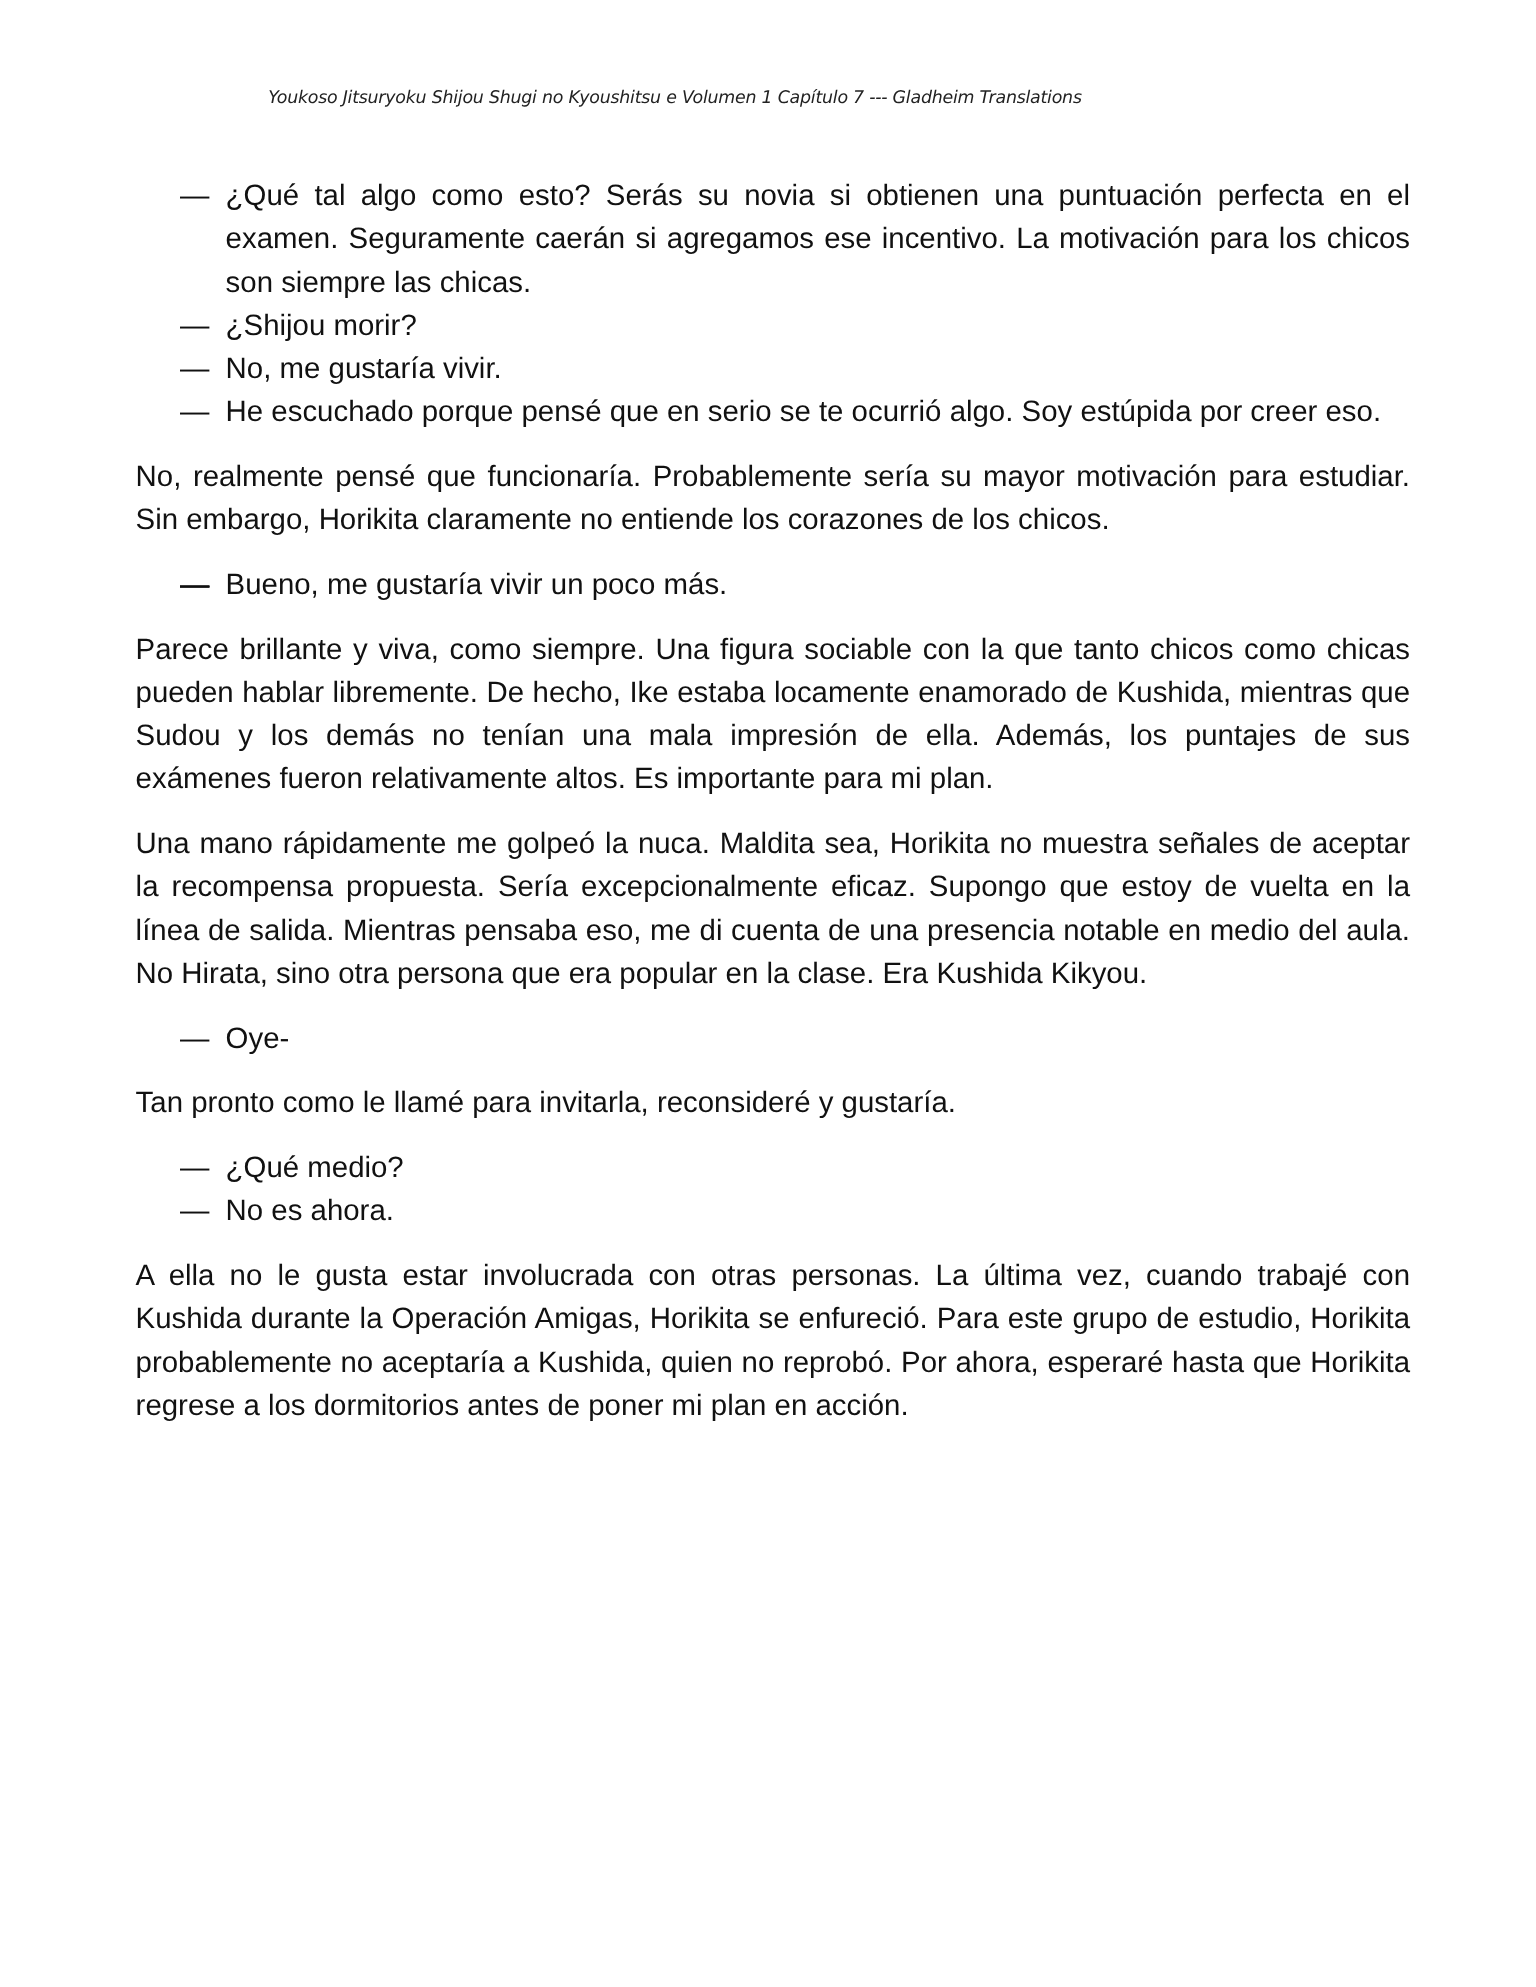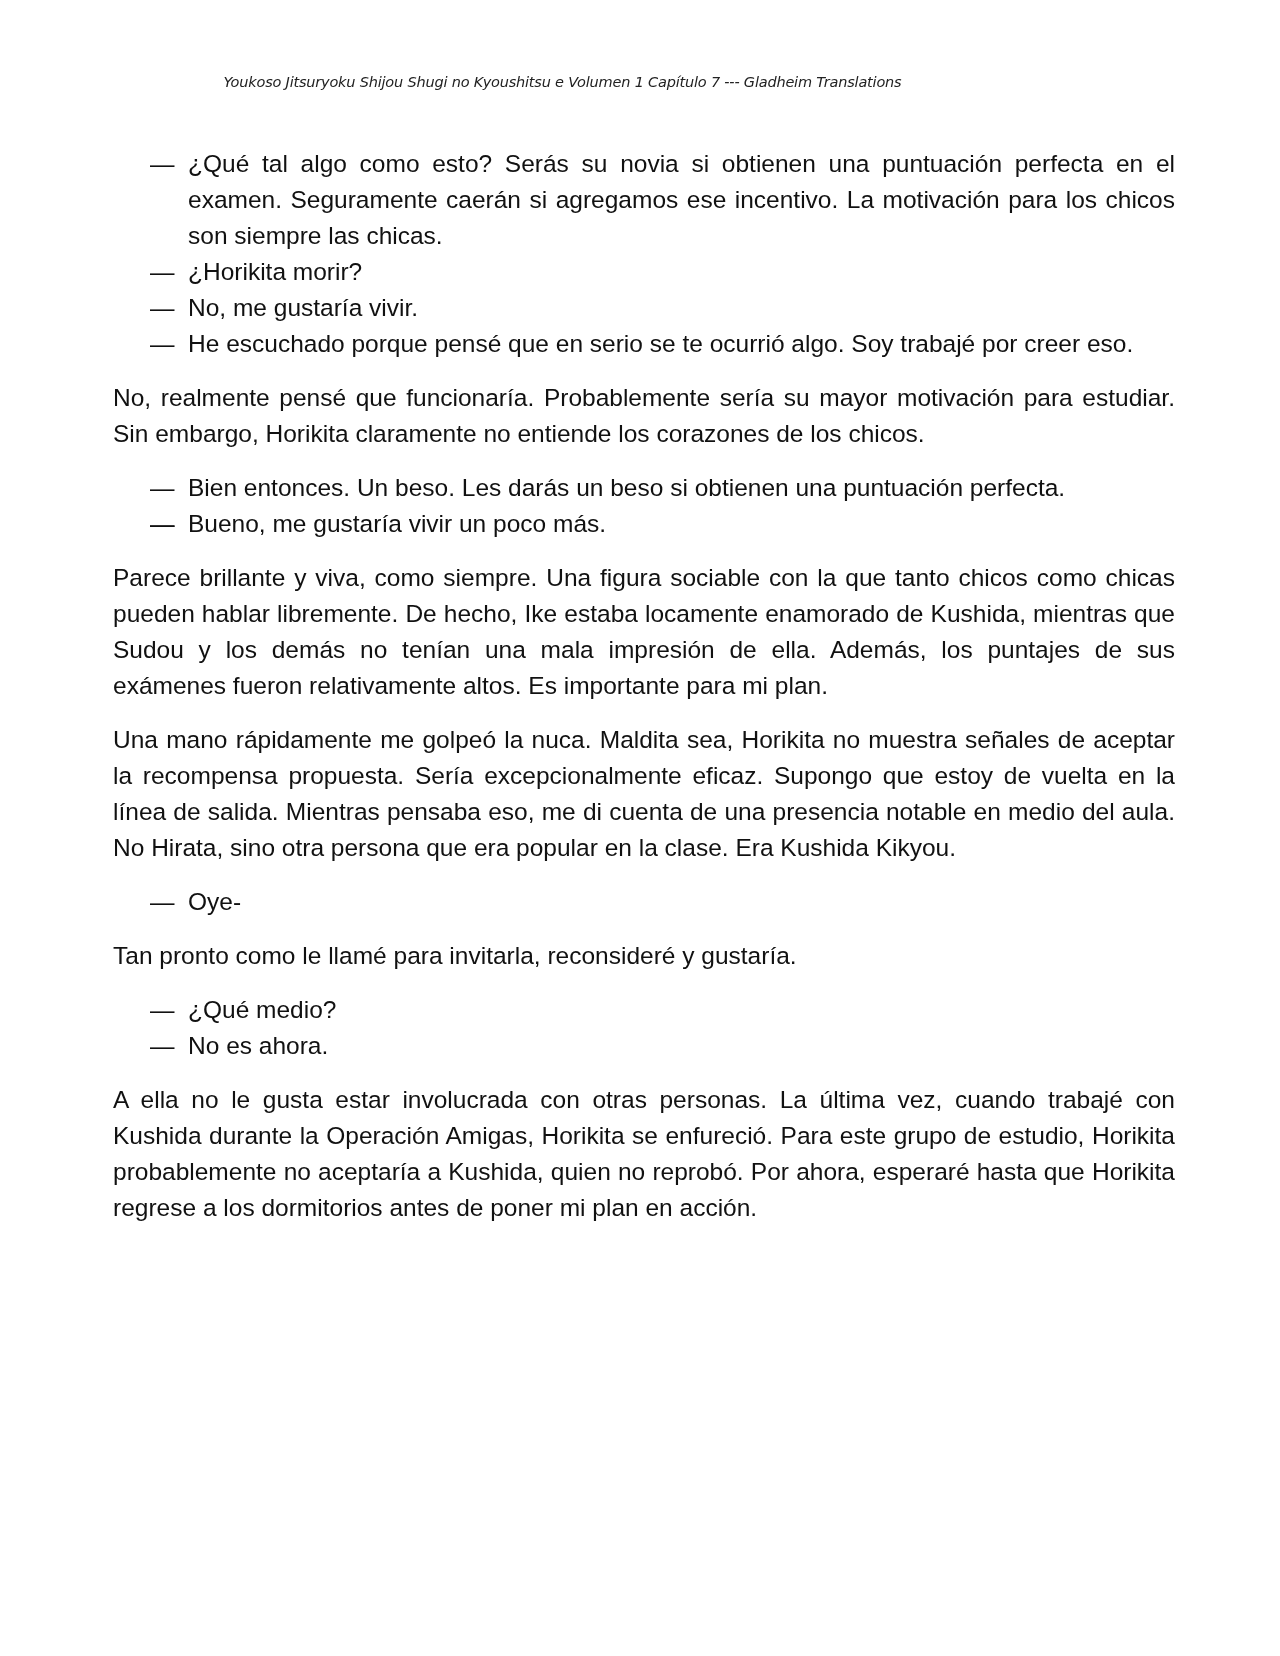--- a/index.html
+++ b/index.html
@@ -65,38 +65,37 @@
 
 <div class="content">
 
   <div class="dialog-block">
     <div class="dialog-line">
       <span class="dash">—</span>
       <span class="text">¿Qué tal algo como esto? Serás su novia si obtienen una puntuación perfecta en el examen. Seguramente caerán si agregamos ese incentivo. La motivación para los chicos son siempre las chicas.</span>
     </div>
     <div class="dialog-line">
       <span class="dash">—</span>
-      <span class="text">¿Horikita morir?</span>
+      <span class="text">¿Shijou morir?</span>
     </div>
     <div class="dialog-line">
       <span class="dash">—</span>
       <span class="text">No, me gustaría vivir.</span>
     </div>
     <div class="dialog-line">
       <span class="dash">—</span>
-      <span class="text">He escuchado porque pensé que en serio se te ocurrió algo. Soy trabajé por creer eso.</span>
+      <span class="text">He escuchado porque pensé que en serio se te ocurrió algo. Soy estúpida por creer eso.</span>
     </div>
   </div>
 
   <p class="para">No, realmente pensé que funcionaría. Probablemente sería su mayor motivación para estudiar. Sin embargo, Horikita claramente no entiende los corazones de los chicos.</p>
 
   <div class="dialog-block">
     <div class="dialog-line">
       <span class="dash">—</span>
-      <span class="text">Bien entonces. Un beso. Les darás un beso si obtienen una puntuación perfecta.</span>
     </div>
     <div class="dialog-line">
       <span class="dash">—</span>
     </div>
     <div class="dialog-line">
       <span class="dash">—</span>
       <span class="text">Bueno, me gustaría vivir un poco más.</span>
     </div>
   </div>
 

